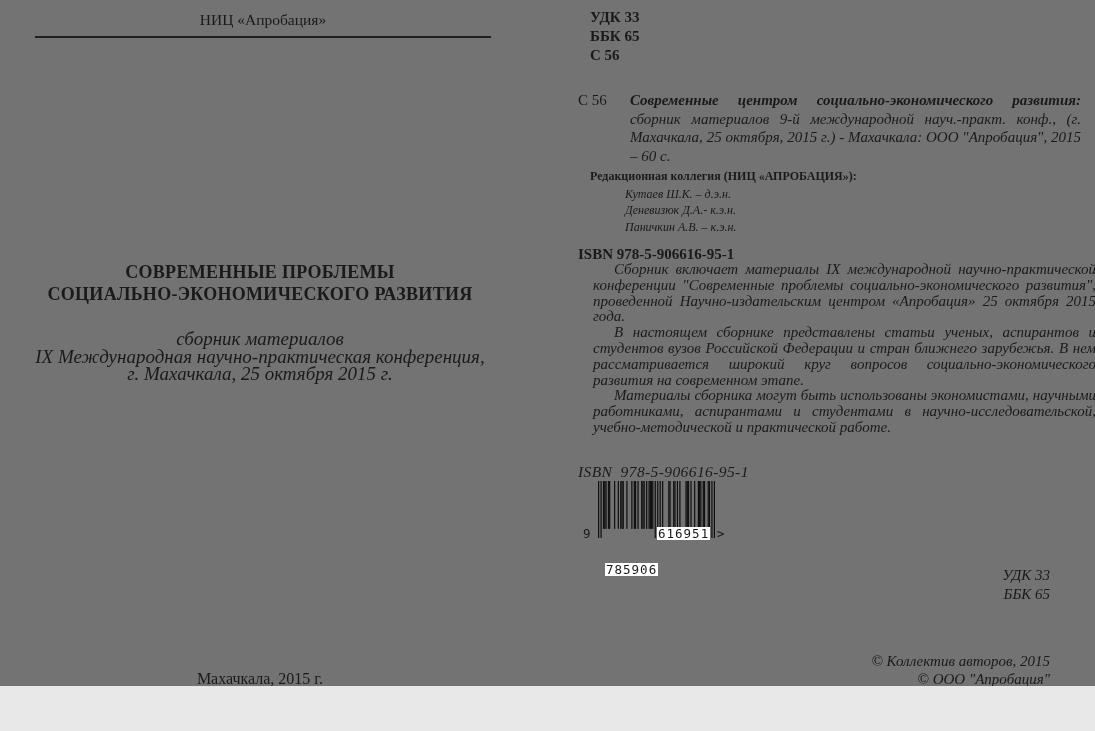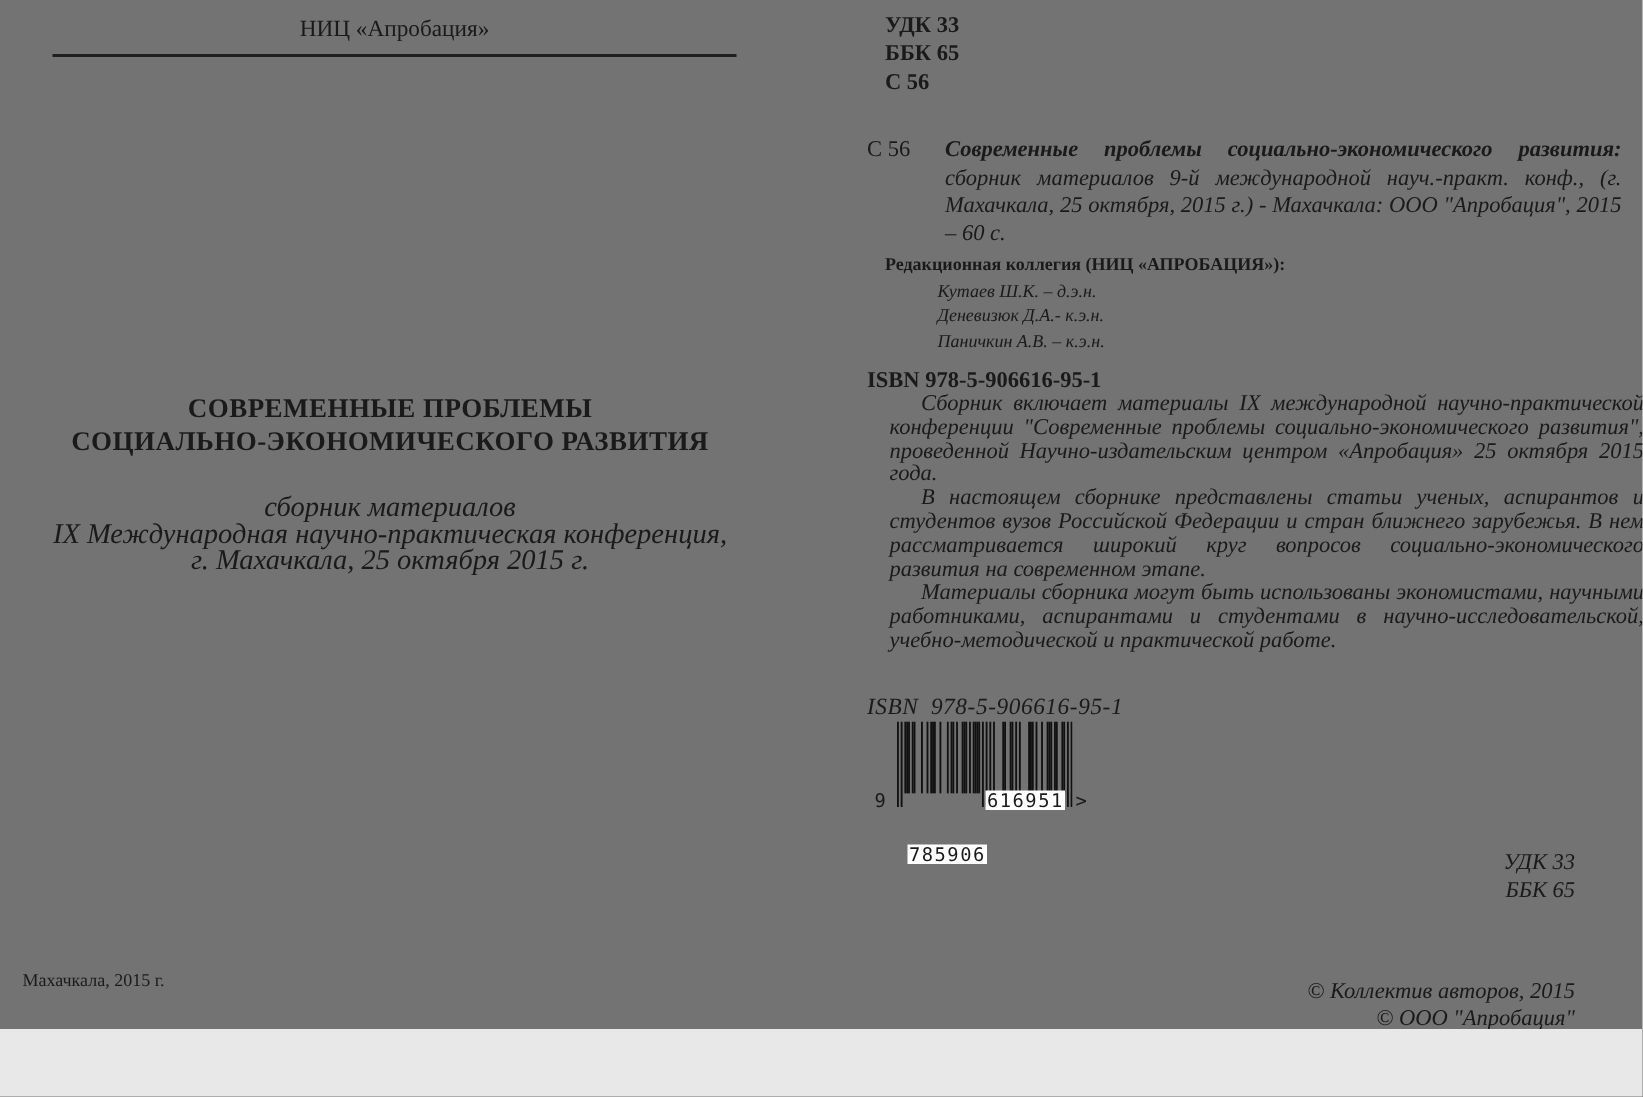--- a/index.html
+++ b/index.html
@@ -29,22 +29,23 @@
     font-size:18px; line-height:22px;
     letter-spacing:0.3px;
   }
   .lp-subtitle {
     left:15px; top:330px; width:490px;
     text-align:center;
     font-style:italic;
     font-size:19px; line-height:17.6px;
   }
   .lp-footer {
-    left:15px; top:646px; width:490px;
-    font-size:12px;
+    left:15px; top:670px; width:490px;
+    text-align:center;
+    font-size:16px;
   }
 
   
   .rp-codes {
     left:590px; top:8px;
     font-weight:bold;
     font-size:15px; line-height:19px;
   }
   .rp-citation {
     left:578px; top:91px; width:503px;
@@ -130,21 +131,21 @@
   <section>
 
     <div class="abs rp-codes">
       <div>УДК 33</div>
       <div>ББК 65</div>
       <div>С 56</div>
     </div>
 
     <div class="abs rp-citation">
       <span class="cit-label">С 56</span>
-      <p class="cit-content"><b class="cit-title">Современные проблемы социально-экономического развития:</b> <span>сборник материалов 9-й международной науч.-практ. конф., (г. Махачкала, 25 октября, 2015 г.) - Махачкала: ООО "Апробация", 2015 – 60 с.</span></p>
+      <p class="cit-content"><b class="cit-title">Современные центром социально-экономического развития:</b> <span>сборник материалов 9-й международной науч.-практ. конф., (г. Махачкала, 25 октября, 2015 г.) - Махачкала: ООО "Апробация", 2015 – 60 с.</span></p>
     </div>
 
     <div class="abs rp-editorial">
       <div class="ed-heading">Редакционная коллегия (НИЦ «АПРОБАЦИЯ»):</div>
       <div class="ed-members">
         <div>Кутаев Ш.К. – д.э.н.</div>
         <div>Деневизюк Д.А.- к.э.н.</div>
         <div>Паничкин А.В. – к.э.н.</div>
       </div>
     </div>

